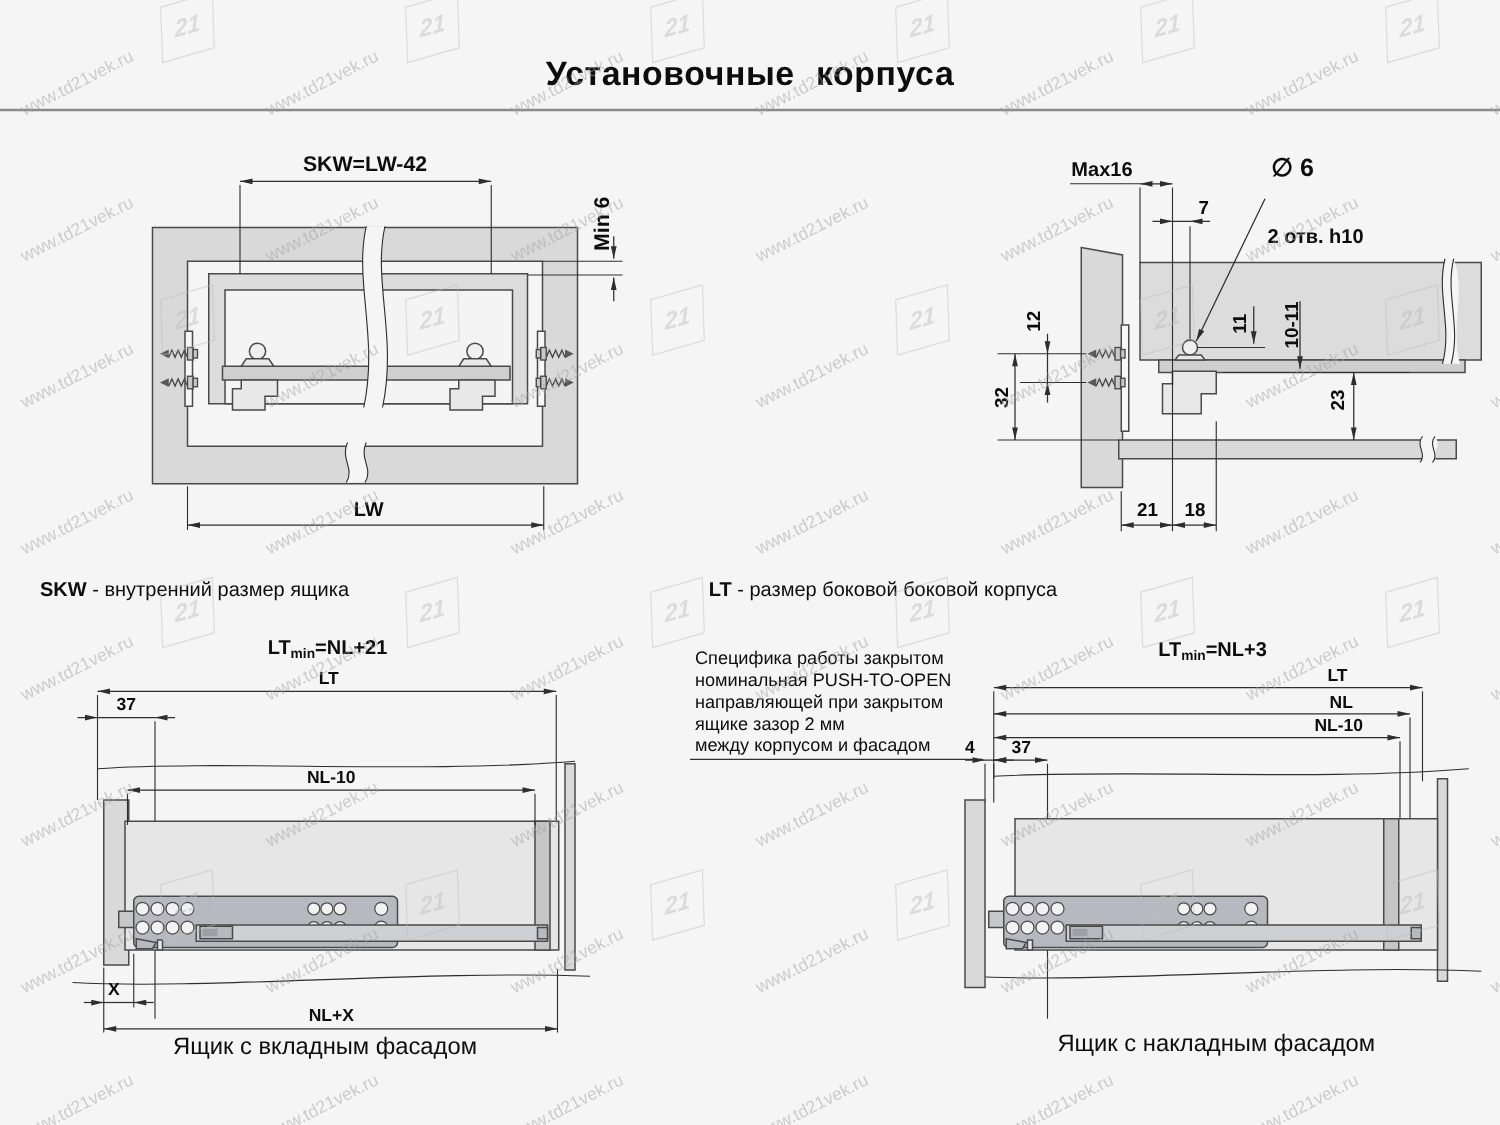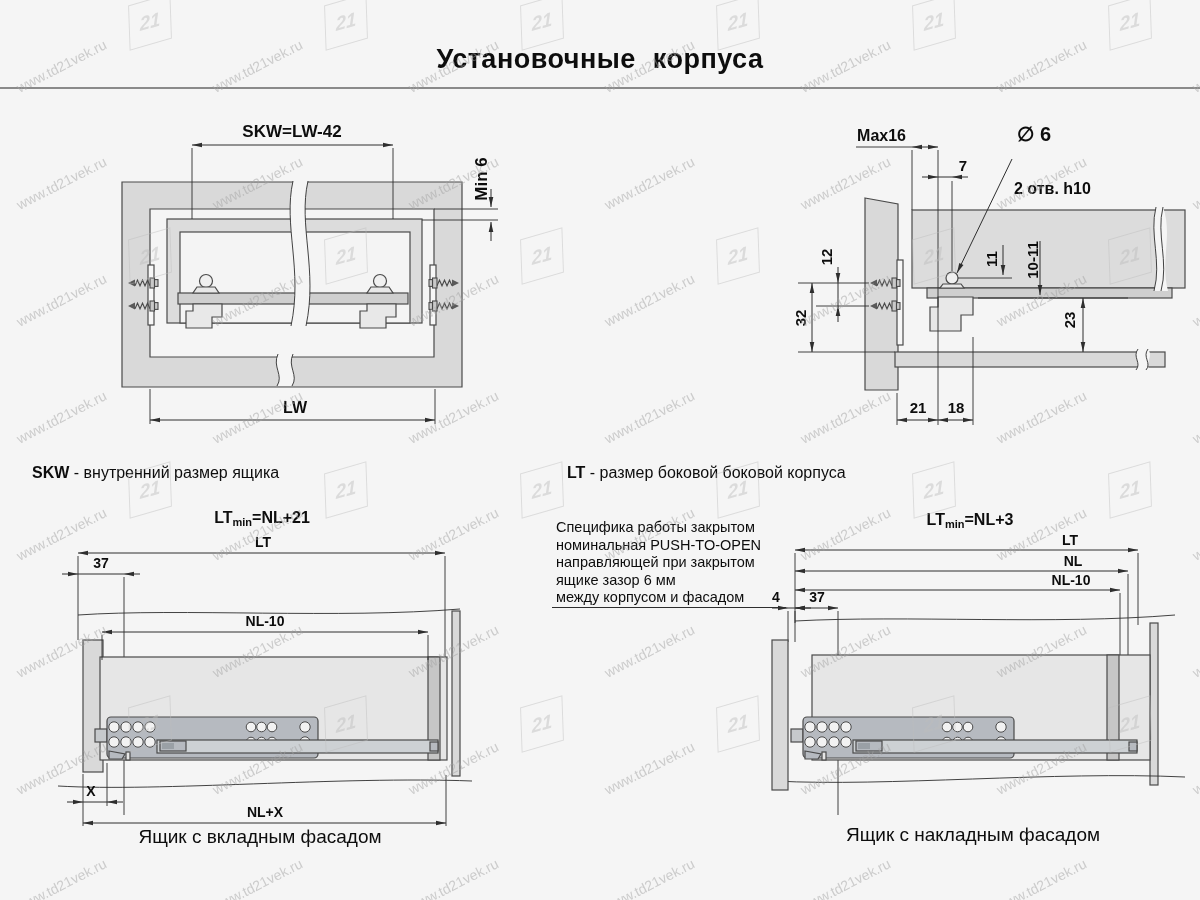--- a/index.html
+++ b/index.html
@@ -226,21 +226,21 @@
   </div>
   <div class="def" style="left:567px">
     <span class="term">LT</span>
     <span>- размер боковой боковой корпуса</span>
   </div>
 
   <div class="note">
     <div>Специфика работы закрытом</div>
     <div>номинальная PUSH-TO-OPEN</div>
     <div>направляющей при закрытом</div>
-    <div>ящике зазор 6 мм</div>
+    <div>ящике зазор 2 мм</div>
     <div>между корпусом и фасадом</div>
   </div>
   <div class="noteline"></div>
 
   <svg style="left:40px;top:505px" width="460" height="345" viewBox="0 0 460 345">
     <g>
       <text text-anchor="middle" x="222" y="18" font-size="16" class="b">
         <tspan>LT</tspan><tspan font-size="11" dy="3">min</tspan><tspan dy="-3">=NL+21</tspan>
       </text>
     </g>

